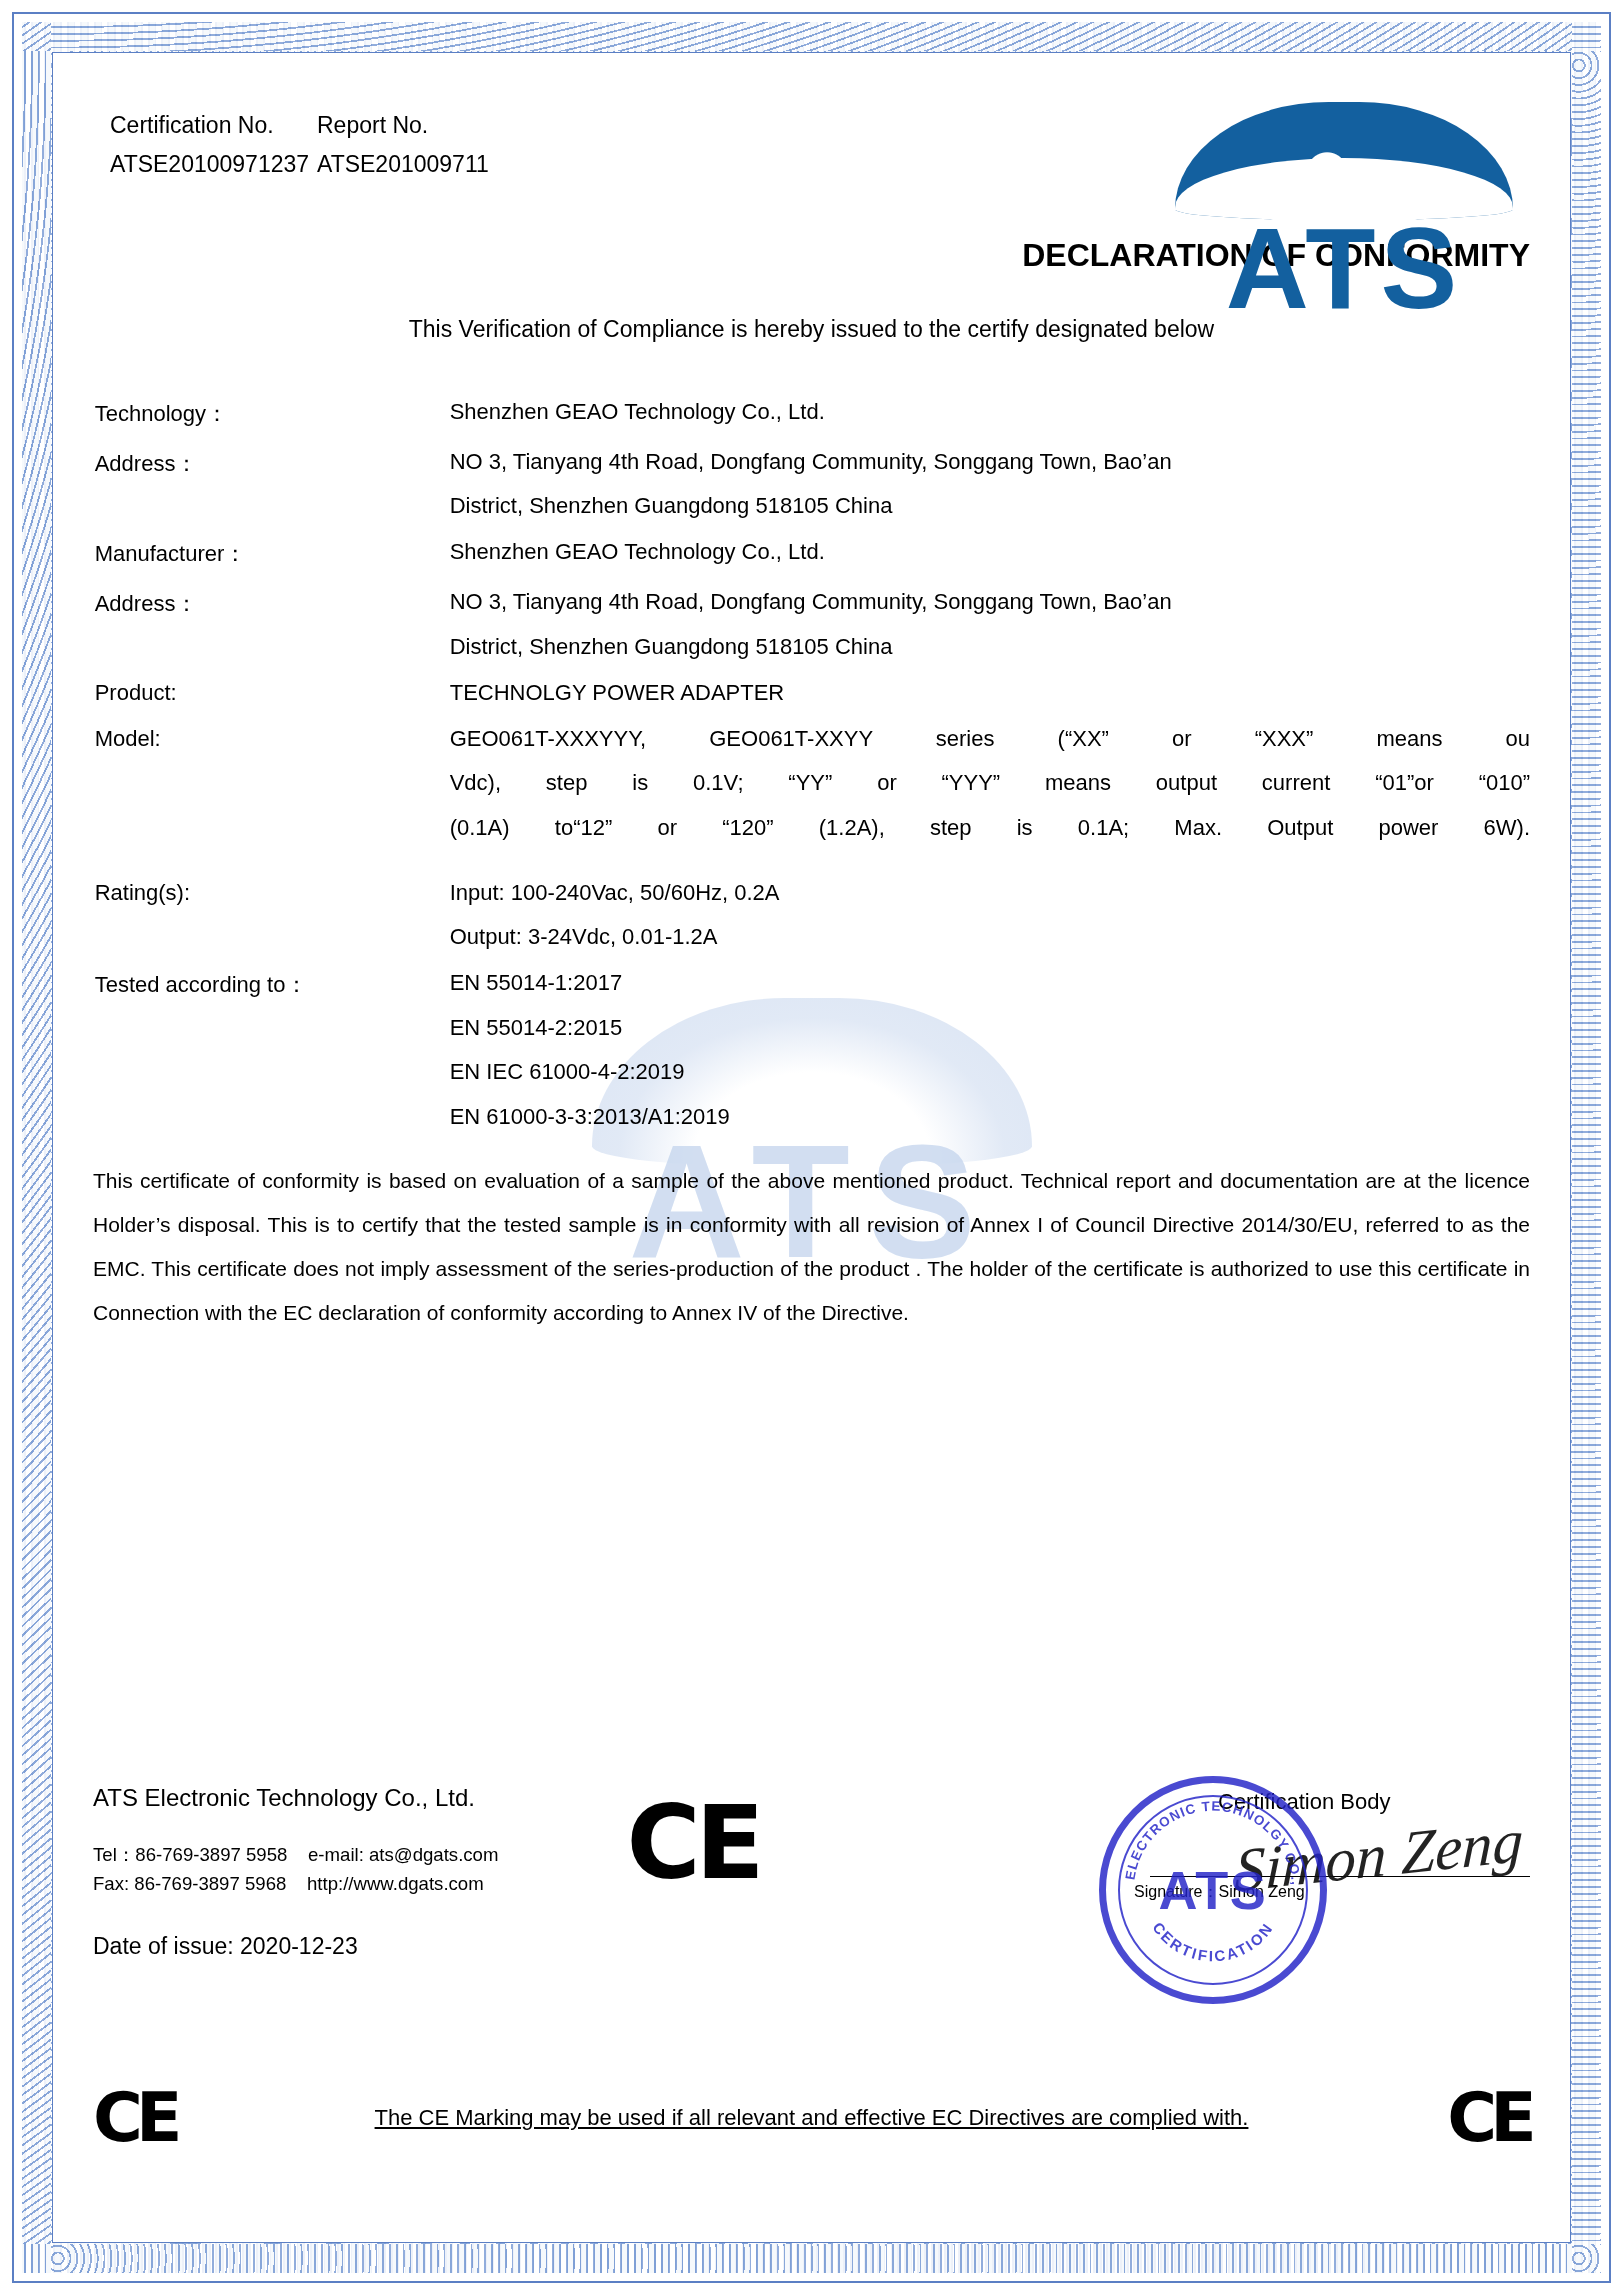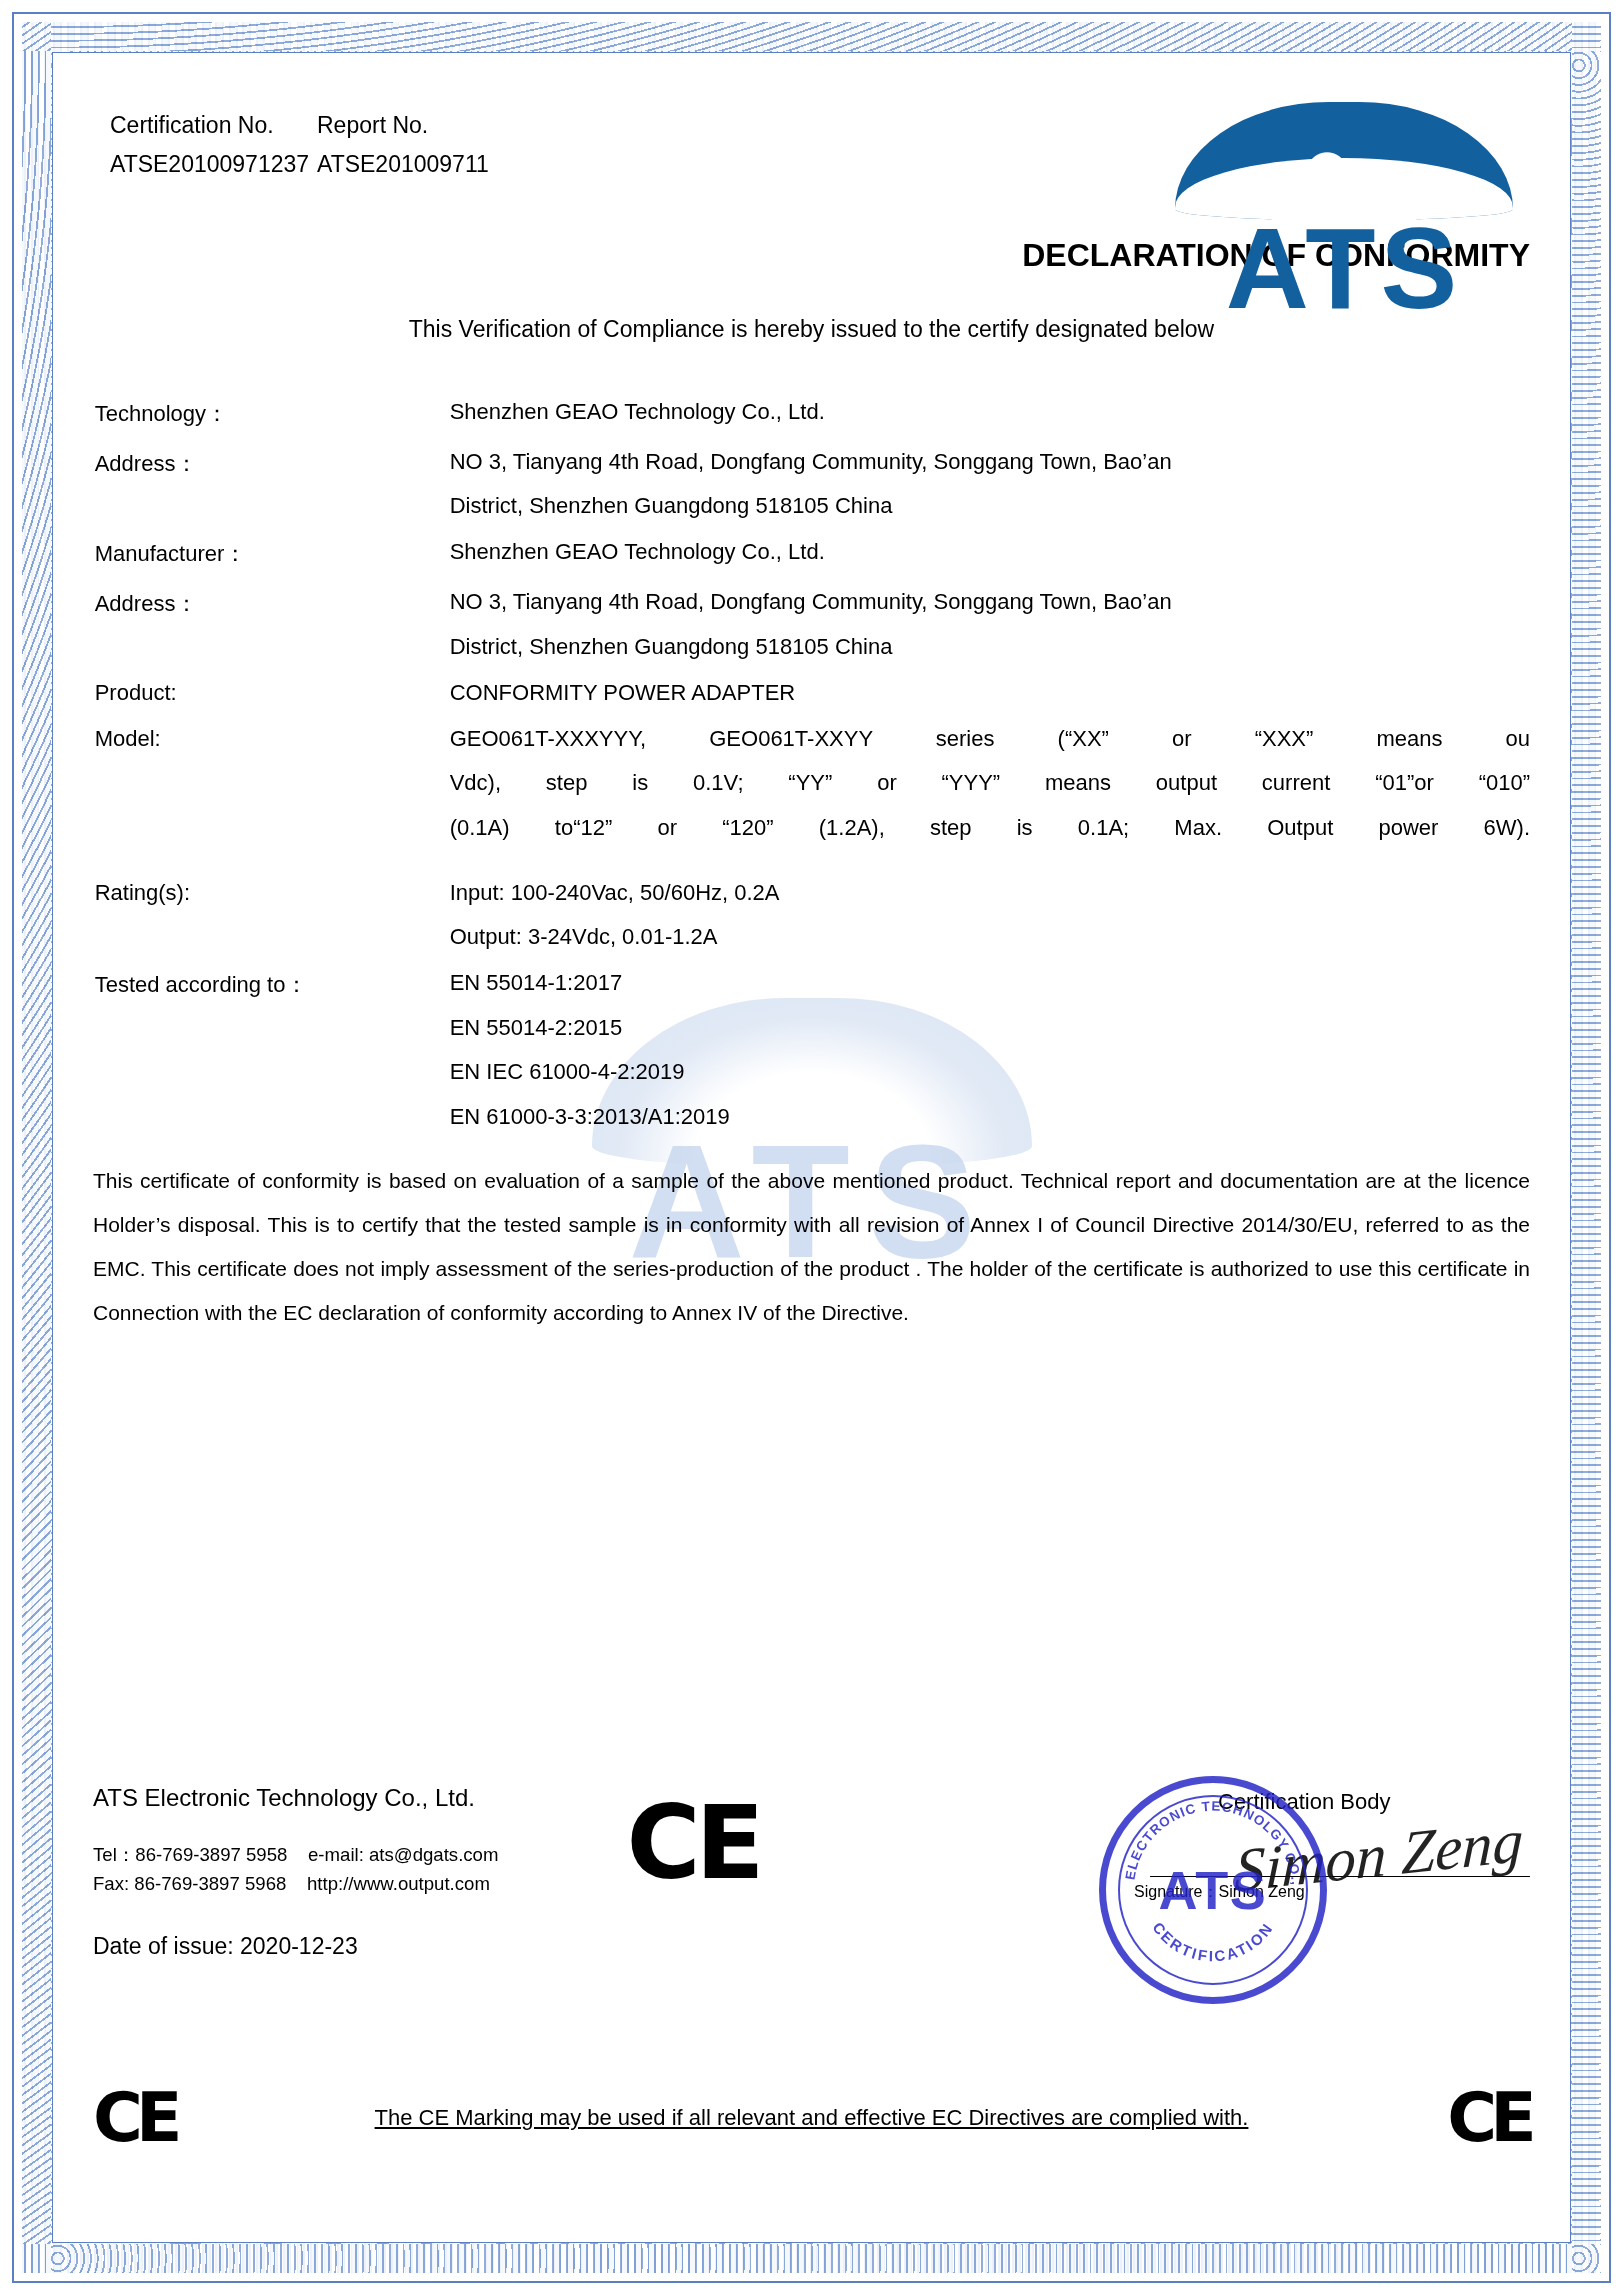--- a/index.html
+++ b/index.html
@@ -379,21 +379,21 @@
       <div class="field-row">
         <div class="field-label">Address：</div>
         <div class="field-value">
           <div class="line">NO 3, Tianyang 4th Road, Dongfang Community, Songgang Town, Bao’an</div>
           <div class="line">District, Shenzhen Guangdong 518105 China</div>
         </div>
       </div>
 
       <div class="field-row">
         <div class="field-label">Product:</div>
-        <div class="field-value">CONFORMITY POWER ADAPTER</div>
+        <div class="field-value">TECHNOLGY POWER ADAPTER</div>
       </div>
 
       <div class="field-row">
         <div class="field-label">Model:</div>
         <div class="field-value">
           <div class="just">GEO061T-XXXYYY, GEO061T-XXYY series (“XX” or “XXX” means ou</div>
           <div class="just">Vdc), step is 0.1V; “YY” or “YYY” means output current “01”or “010”</div>
           <div class="just last">(0.1A) to“12” or “120” (1.2A), step is 0.1A; Max. Output power 6W).</div>
         </div>
       </div>
@@ -429,21 +429,21 @@
           <div class="company">ATS Electronic Technology Co., Ltd.</div>
           <div class="contact">
             <div>
               <span>Tel：86-769-3897 5958</span>
               &nbsp;&nbsp;
               <span>e-mail: ats@dgats.com</span>
             </div>
             <div>
               <span>Fax: 86-769-3897 5968</span>
               &nbsp;&nbsp;
-              <span>http://www.output.com</span>
+              <span>http://www.dgats.com</span>
             </div>
           </div>
           <div class="date-issue">Date of issue: 2020-12-23</div>
         </div>
 
         <div style="flex:0 0 254px; text-align:center; padding-top:8.5px;">
           <div class="ce-big">CE</div>
         </div>
 
         <div style="flex:1;">

